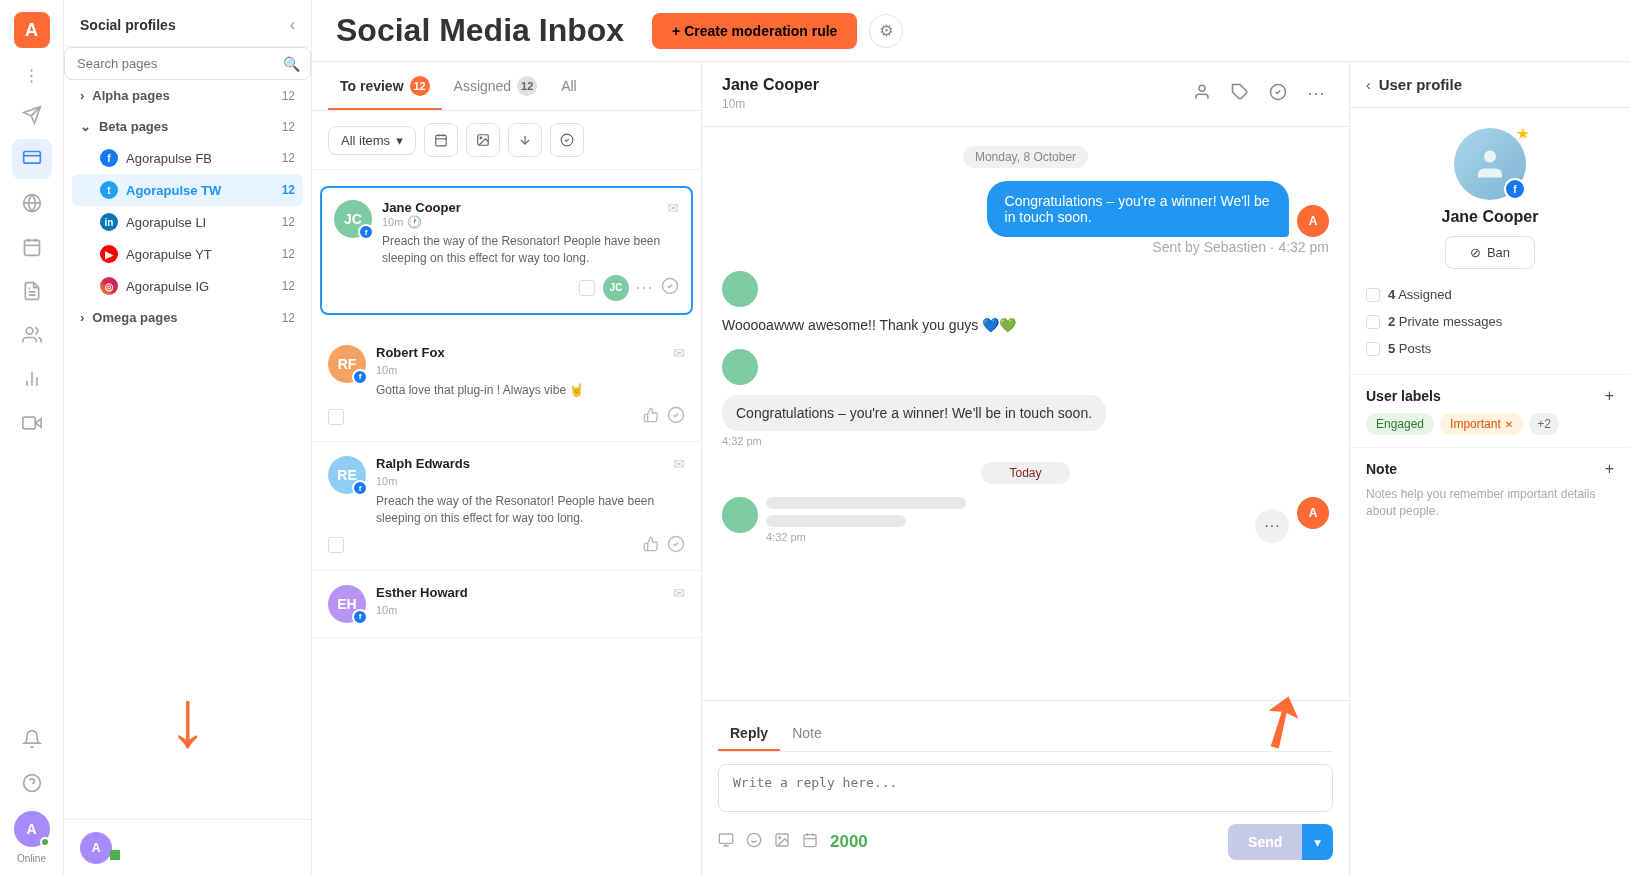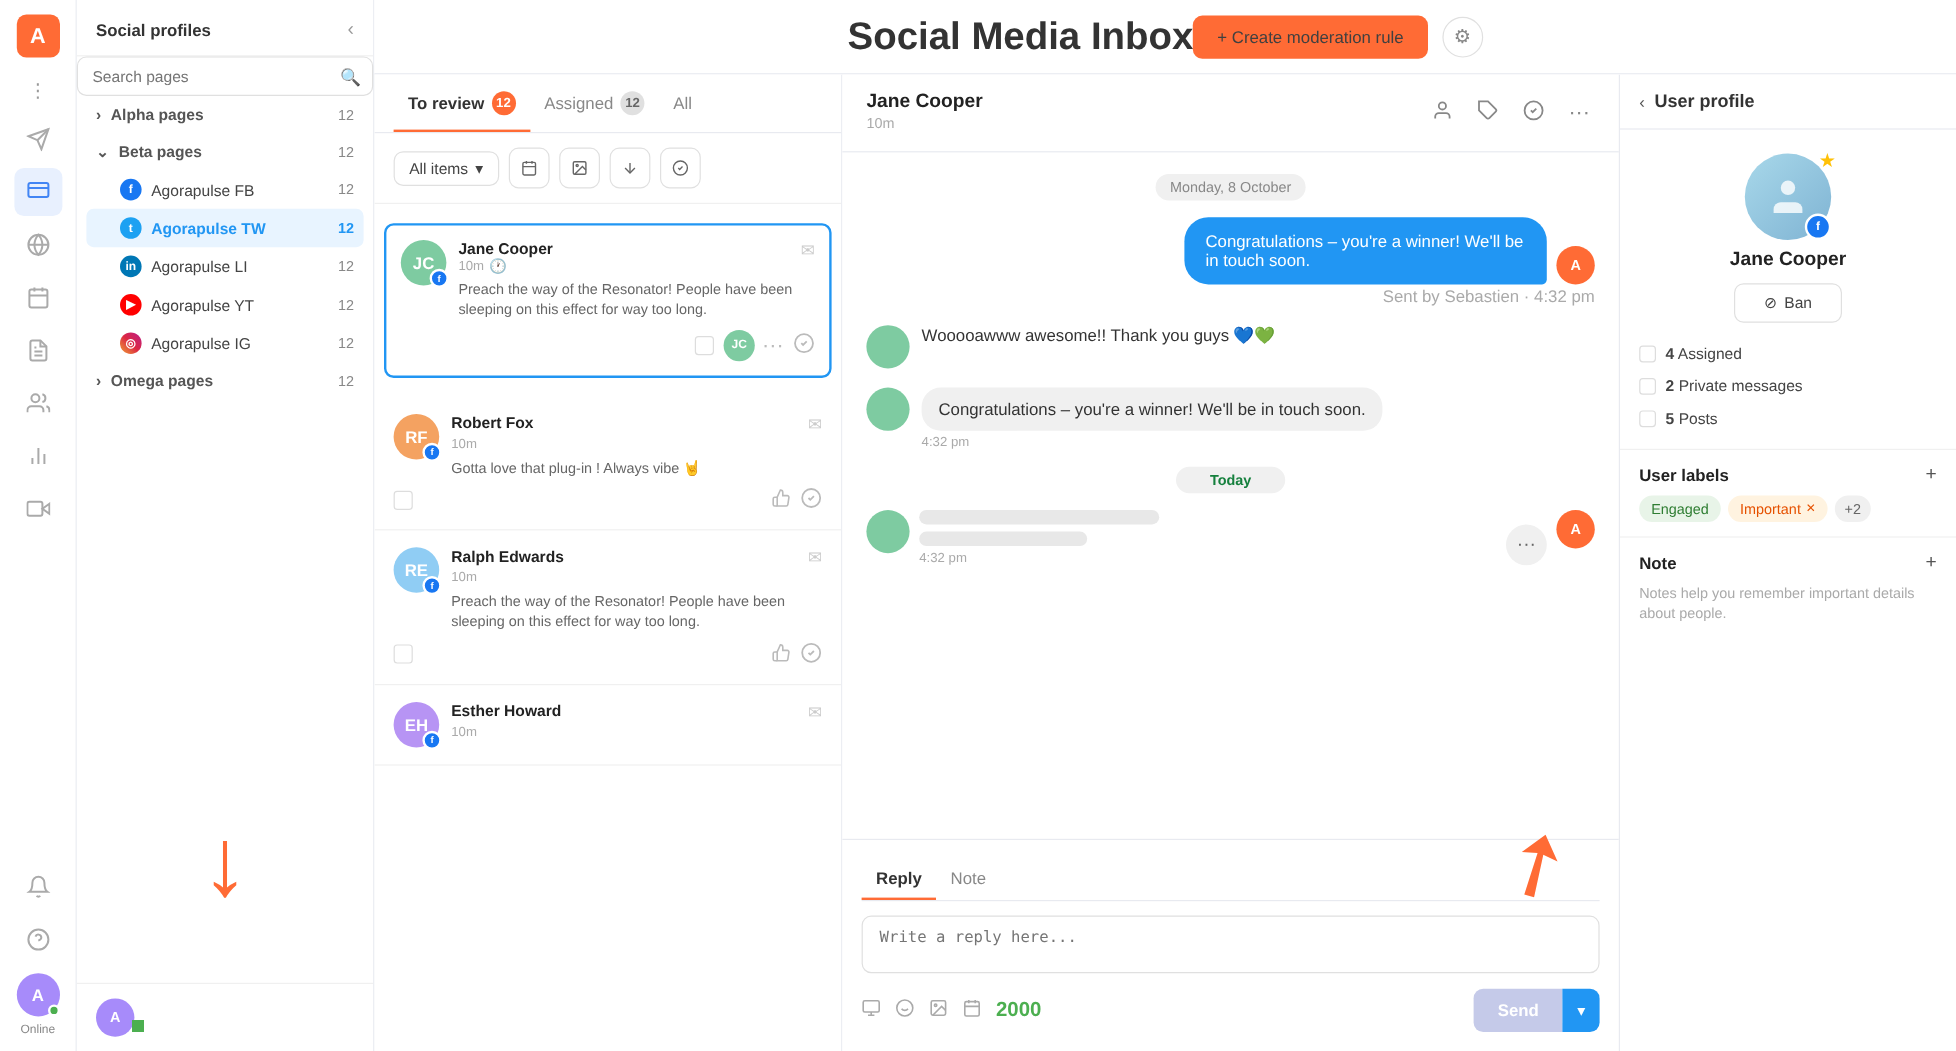--- a/index.html
+++ b/index.html
@@ -37,21 +37,21 @@
     .sidebar-item.active .sidebar-item-count { color: #2196f3; font-weight: 700; }
     .platform-icon { width: 18px; height: 18px; border-radius: 50%; display: flex; align-items: center; justify-content: center; font-size: 10px; color: #fff; font-weight: bold; flex-shrink: 0; }
     .fb { background: #1877f2; }
     .tw { background: #1da1f2; }
     .li { background: #0077b5; }
     .yt { background: #ff0000; }
     .ig { background: linear-gradient(45deg, #f09433, #e6683c, #dc2743, #cc2366, #bc1888); }
 
     
     .main-area { flex: 1; display: flex; flex-direction: column; }
-    .create-btn { background: #ff6b35; color: #404040; border: none; border-radius: 8px; padding: 10px 20px; font-size: 14px; font-weight: 400; cursor: pointer; display: flex; align-items: center; gap: 6px; }
+    .create-btn { background: #ff6b35; color: #000000; border: none; border-radius: 8px; padding: 10px 20px; font-size: 14px; font-weight: 700; cursor: pointer; display: flex; align-items: center; gap: 6px; margin-left: 28px; }
 
     
     .content-area { display: flex; flex: 1; overflow: hidden; }
 
     
     .message-list-panel { width: 390px; border-right: 1px solid #e8eaf0; display: flex; flex-direction: column; background: #fff; }
     .tabs { display: flex; align-items: center; gap: 0; padding: 0 16px; border-bottom: 1px solid #e8eaf0; }
     .tab { padding: 14px 12px; font-size: 14px; color: #888; cursor: pointer; position: relative; display: flex; align-items: center; gap: 6px; white-space: nowrap; }
     .tab.active { color: #333; font-weight: 600; }
     .tab.active::after { content: ''; position: absolute; bottom: 0; left: 0; right: 0; height: 2px; background: #ff6b35; }
@@ -82,25 +82,25 @@
     .conv-header { display: flex; align-items: center; justify-content: space-between; padding: 14px 20px; border-bottom: 1px solid #e8eaf0; }
     .conv-user-info h3 { font-size: 16px; font-weight: 700; color: #222; }
     .conv-user-info span { font-size: 12px; color: #aaa; }
     .conv-actions { display: flex; gap: 12px; color: #888; font-size: 18px; }
     .conv-action-btn { cursor: pointer; padding: 4px; }
 
     .conv-messages { flex: 1; overflow-y: auto; padding: 20px; display: flex; flex-direction: column; gap: 16px; }
     .date-divider { text-align: center; }
     .date-divider span { background: #f0f0f0; padding: 4px 12px; border-radius: 20px; font-size: 12px; color: #888; }
     .today-divider { text-align: center; }
-    .today-divider span { background: #f0f0f0; padding: 4px 28px; border-radius: 20px; font-size: 12px; color: #15803d; font-weight: bold; }
+    .today-divider span { background: #f0f0f0; padding: 4px 28px; border-radius: 20px; font-size: 12px; color: #7f1d1d; }
     .bubble-out { display: flex; justify-content: flex-end; }
     .bubble-out .bubble { background: #2196f3; color: #fff; border-radius: 20px 20px 4px 20px; padding: 12px 18px; max-width: 70%; font-size: 14px; }
     .bubble-sent-info { text-align: right; font-size: 14px; color: #aaa; margin-top: 2px; }
-    .bubble-in-row { display: flex; align-items: flex-start; gap: 10px; }
+    .bubble-in-row { display: flex; align-items: flex-start; gap: 10px; flex-direction: column; }
     .bubble-in-avatar { width: 36px; height: 36px; border-radius: 50%; background: #c5cae9; flex-shrink: 0; }
     .bubble-in-text { font-size: 14px; color: #333; }
     .bubble-in-time { font-size: 11px; color: #aaa; margin-top: 4px; }
     .msg-dots-btn { width: 34px; height: 34px; border-radius: 50%; background: #f0f0f0; display: flex; align-items: center; justify-content: center; cursor: pointer; color: #666; font-size: 16px; align-self: flex-end; }
 
     
     .reply-area { padding: 16px; border-top: 1px solid #e8eaf0; }
     .reply-tabs { display: flex; gap: 0; border-bottom: 1px solid #e8eaf0; margin-bottom: 12px; }
     .reply-tab { padding: 8px 12px; font-size: 14px; color: #888; cursor: pointer; }
     .reply-tab.active { color: #333; font-weight: 600; border-bottom: 2px solid #ff6b35; }
@@ -135,21 +135,21 @@
     .add-btn { color: #555; cursor: pointer; font-size: 16px; }
     .label-tags { display: flex; flex-wrap: wrap; gap: 6px; }
     .label-tag { padding: 4px 10px; border-radius: 20px; font-size: 12px; background: #e8f4e8; color: #2e7d32; }
     .label-tag.orange { background: #fff3e0; color: #e65100; display: flex; align-items: center; gap: 4px; }
     .label-tag-close { cursor: pointer; font-size: 10px; color: #e65100; }
     .label-more { background: #f0f0f0; color: #666; padding: 4px 8px; border-radius: 20px; font-size: 12px; }
     .notes-section { padding: 12px 16px; }
     .notes-desc { font-size: 12px; color: #aaa; margin-top: 6px; line-height: 1.4; }
 
     
-    .top-header { display: flex; align-items: center; justify-content: center; padding: 12px 24px; background: #fff; border-bottom: 1px solid #e8eaf0; }
+    .top-header { display: flex; align-items: center; justify-content: flex-start; padding: 12px 24px; background: #fff; border-bottom: 1px solid #e8eaf0; }
     .clock-icon { font-size: 12px; color: #aaa; }
   </style>
 </head>
 <body>
 
 <div class="app">
 
   <div class="icon-bar">
     <div class="logo">A</div>
     <div class="menu-dots">⋮</div>

